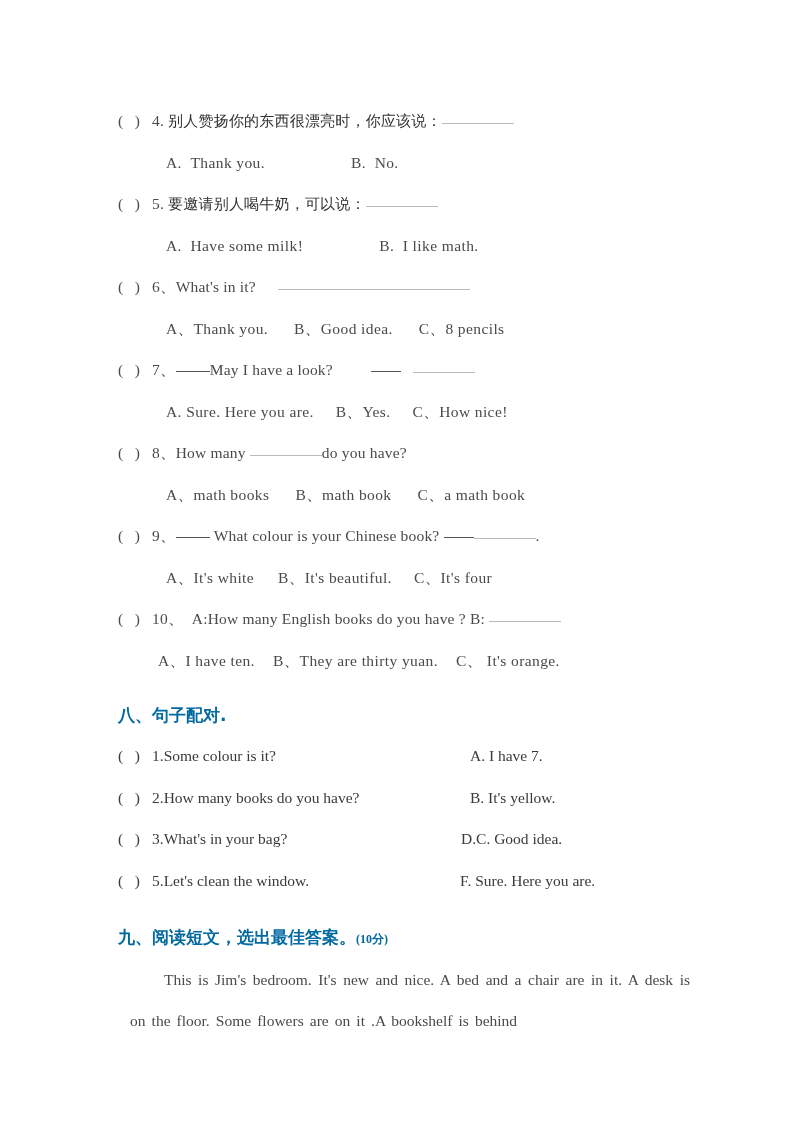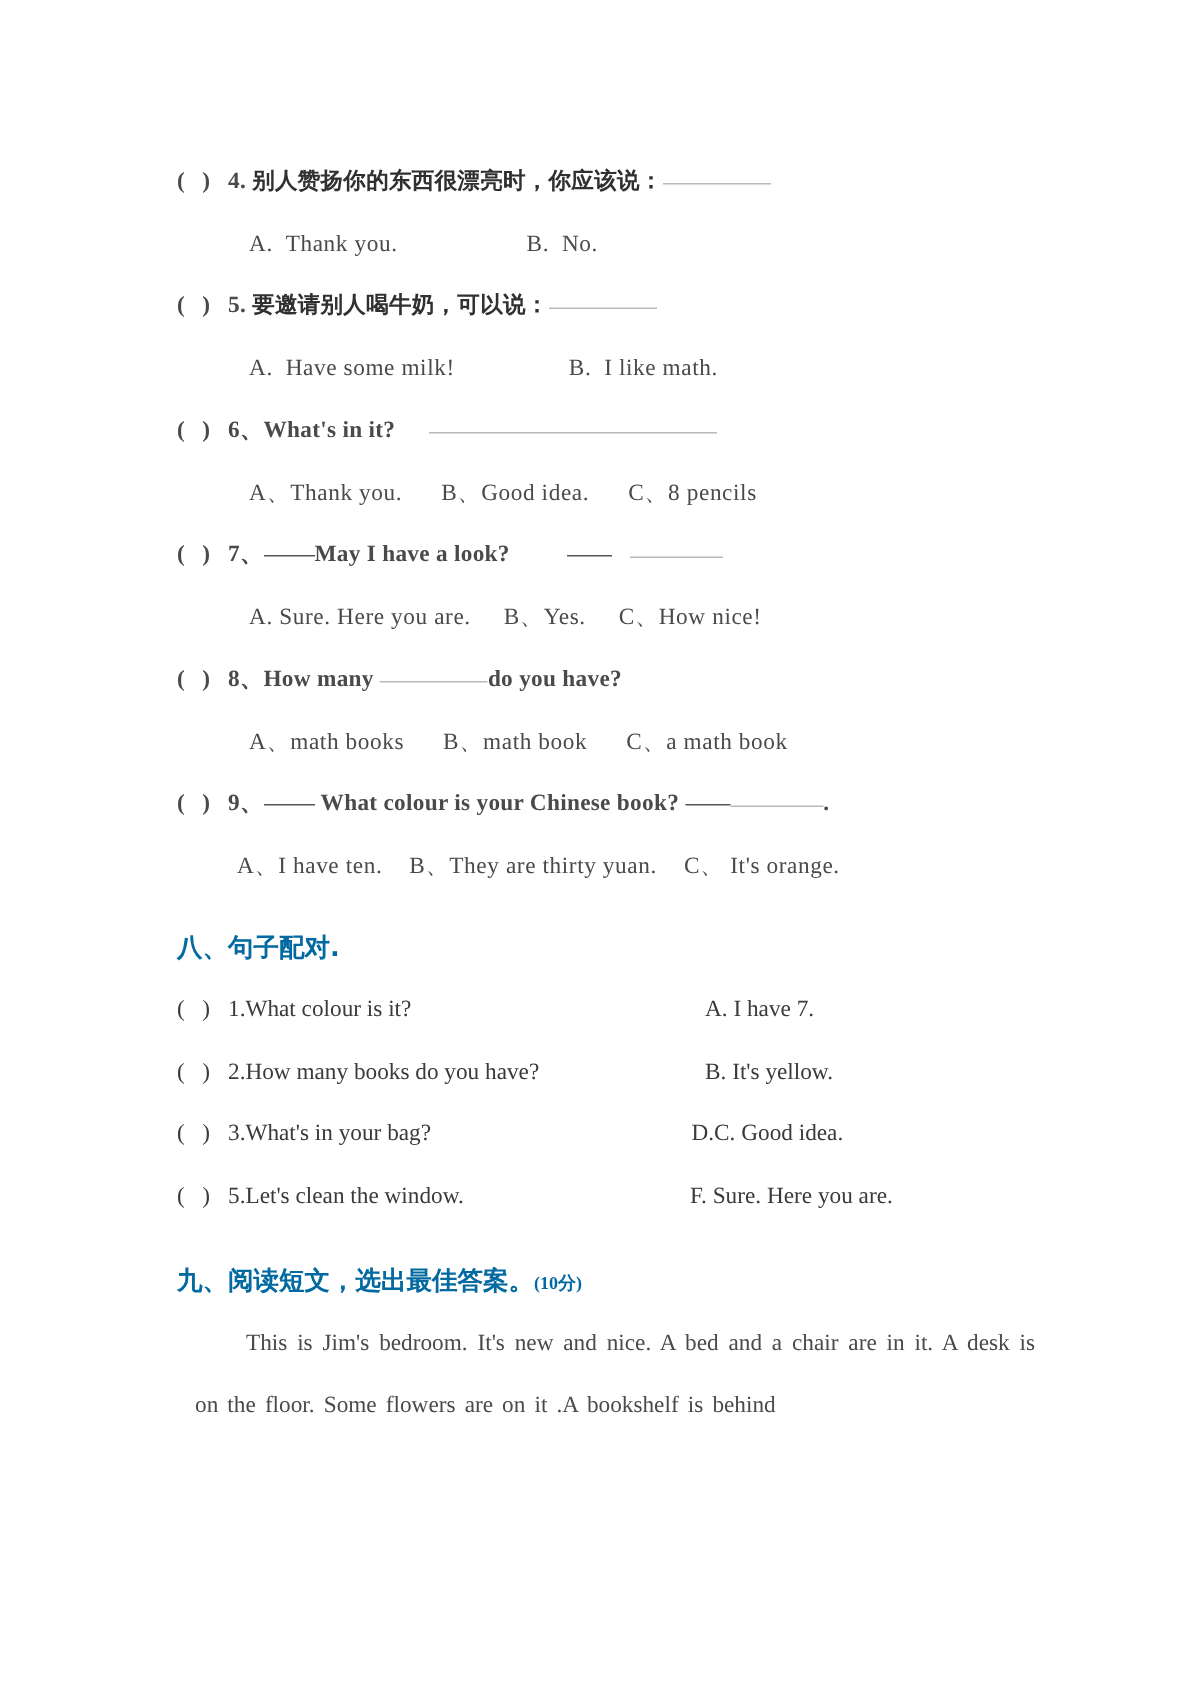--- a/index.html
+++ b/index.html
@@ -33,21 +33,20 @@
   .row {
     position: relative;
     white-space: nowrap;
     color: #4a4a4a;
   }
   .q-row {
     font-size: 15.5px;
     line-height: 41.5px;
     height: 41.5px;
     letter-spacing: 0.2px;
-    font-weight: bold;
   }
   .opt-row {
     font-size: 15.5px;
     line-height: 41.5px;
     height: 41.5px;
     padding-left: 48px;
     letter-spacing: 0.4px;
   }
   .cjk {
     font-family: "DejaVu Sans", "Liberation Sans", sans-serif;
@@ -170,32 +169,38 @@
       <div class="row q-row">
         <span class="brk">(&nbsp;&nbsp;&nbsp;)</span><span class="num">8、</span><span>How many</span><span>&nbsp;</span><span class="blank blank-m"></span><span>do you have?</span>
       </div>
       <div class="row opt-row">
         <span>A、</span><span>math books</span><span style="display:inline-block;width:26px"></span><span>B、</span><span>math book</span><span style="display:inline-block;width:26px"></span><span>C、</span><span>a math book</span>
       </div>
 
       <div class="row q-row">
         <span class="brk">(&nbsp;&nbsp;&nbsp;)</span><span class="num">9、</span><span class="dash"></span><span>&nbsp;</span><span>What colour is your Chinese book?</span><span>&nbsp;</span><span class="dash dash-sm"></span><span class="blank blank-s"></span><span>.</span>
       </div>
-
+      <div class="row opt-row">
+        <span>A、</span><span>It's white</span><span style="display:inline-block;width:24px"></span><span>B、</span><span>It's beautiful.</span><span style="display:inline-block;width:22px"></span><span>C、</span><span>It's four</span>
+      </div>
+
+      <div class="row q-row">
+        <span class="brk">(&nbsp;&nbsp;&nbsp;)</span><span class="num">10、</span><span>&nbsp;&nbsp;</span><span>A:How many English books do you have ? B:</span><span>&nbsp;</span><span class="blank blank-m"></span>
+      </div>
       <div class="row opt-row" style="padding-left:40px">
         <span>A、</span><span>I have ten.</span><span style="display:inline-block;width:18px"></span><span>B、</span><span>They are thirty yuan.</span><span style="display:inline-block;width:18px"></span><span>C、</span><span>&nbsp;</span><span>It's orange.</span>
       </div>
     </div>
 
     <div style="height:14px"></div>
     <div class="heading">八、句子配对.</div>
 
     <div>
       <div class="match-row">
-        <span class="match-left"><span class="brk">(&nbsp;&nbsp;&nbsp;)</span><span>1.</span><span>What colour is it?</span></span>
+        <span class="match-left"><span class="brk">(&nbsp;&nbsp;&nbsp;)</span><span>1.</span><span>Some colour is it?</span></span>
         <span class="match-right" style="left:352px">A.  I have 7.</span>
       </div>
       <div class="match-row">
         <span class="match-left"><span class="brk">(&nbsp;&nbsp;&nbsp;)</span><span>2.</span><span>How many books do you have?</span></span>
         <span class="match-right" style="left:352px">B.  It's yellow.</span>
       </div>
       <div class="match-row">
         <span class="match-left"><span class="brk">(&nbsp;&nbsp;&nbsp;)</span><span>3.</span><span>What's in your bag?</span></span>
         <span class="match-right" style="left:343px">D.C.  Good idea.</span>
       </div>

